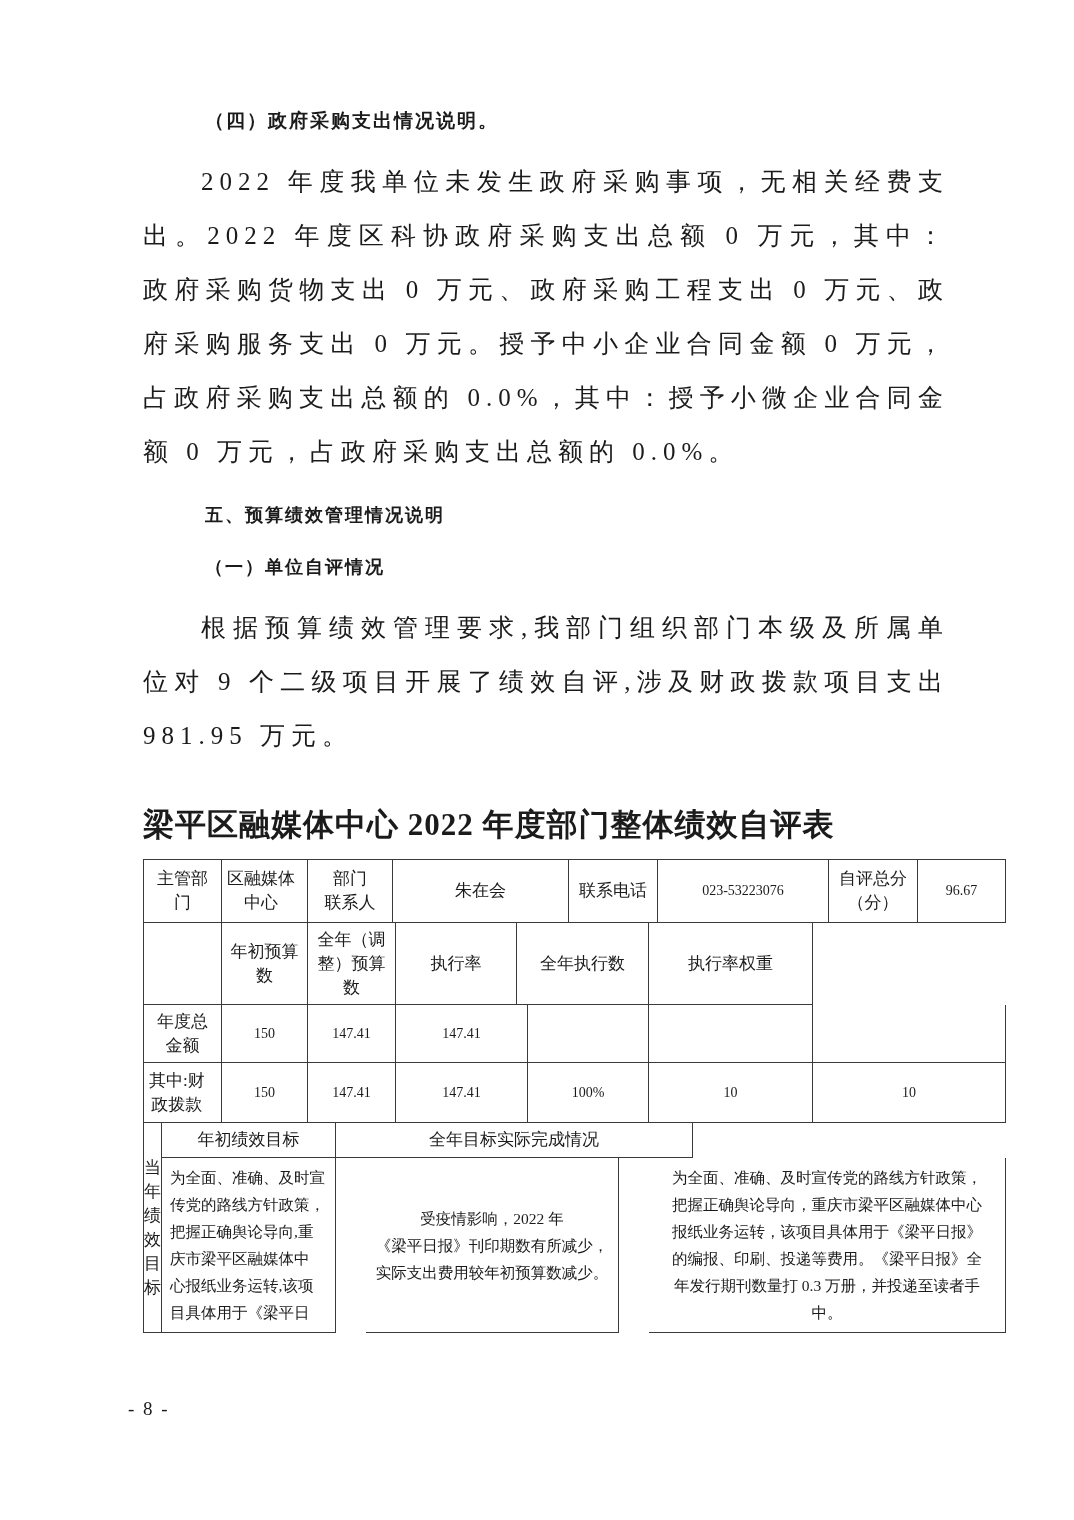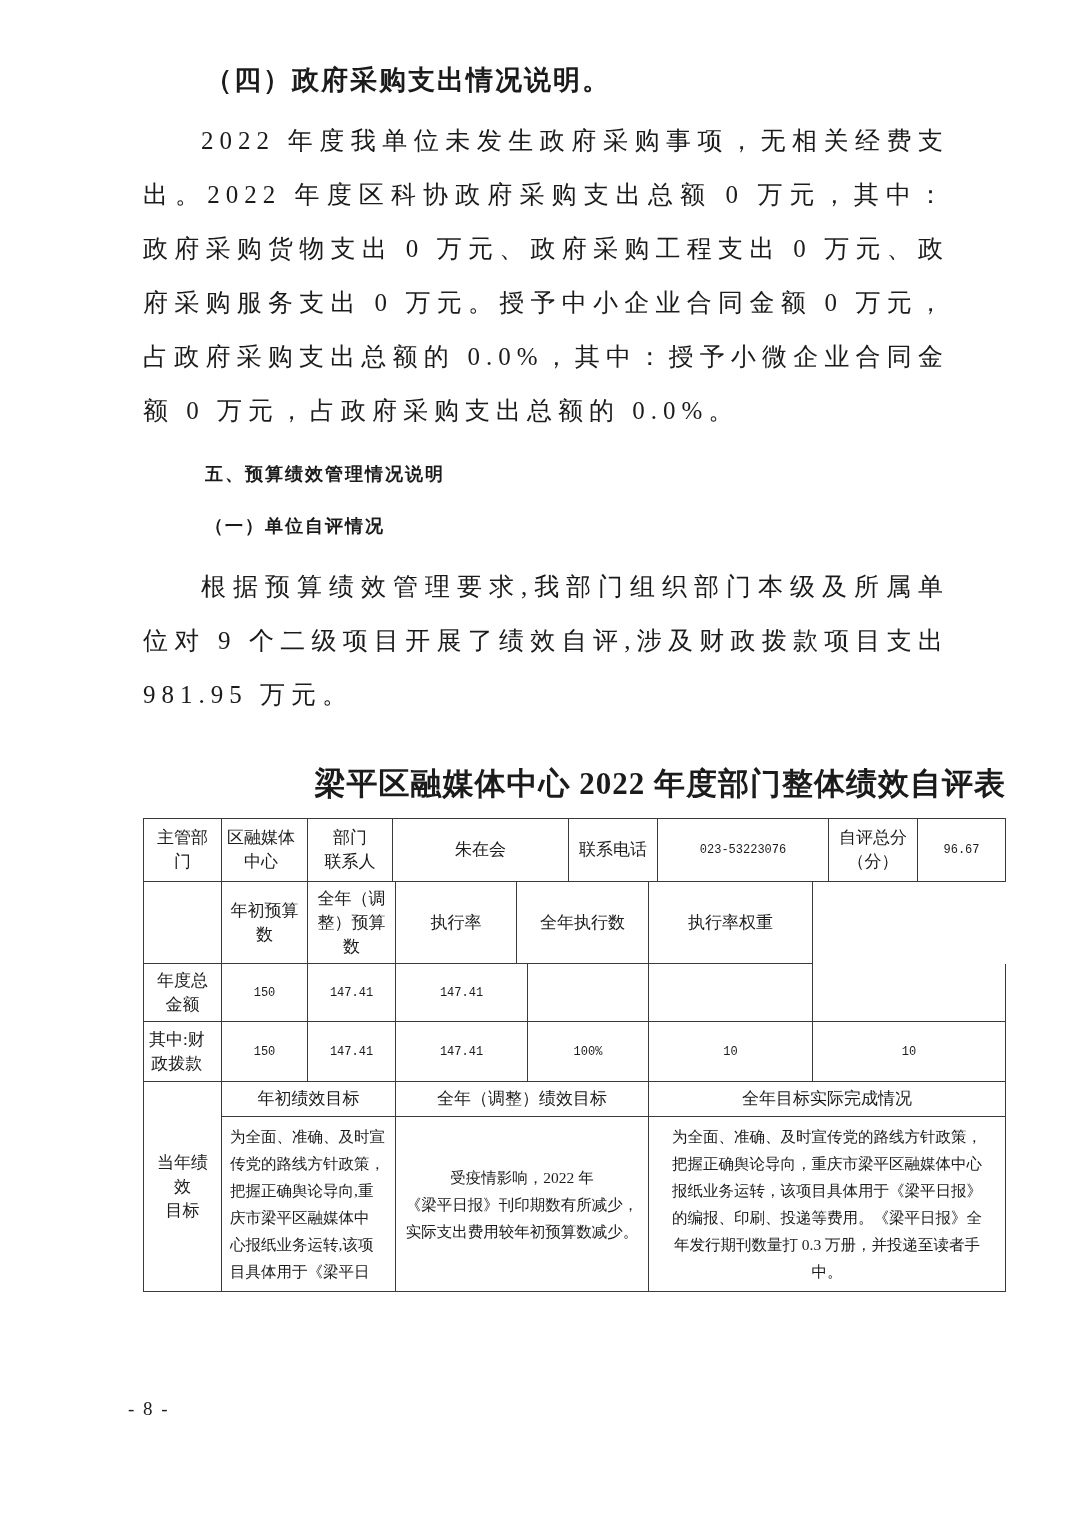--- a/index.html
+++ b/index.html
@@ -7,22 +7,22 @@
     position:relative;
     width:1074px;height:1520px;
     background:#ffffff;
     color:#1b1b1b;
     font-family:"Liberation Serif","DejaVu Serif",serif;
     box-sizing:border-box;
     padding:0 68px 0 143px;
     overflow:hidden;
   }
   .h-kai{
-    margin:64px 0 0 0;
-    font-size:27px;line-height:32px;font-weight:bold;
+    margin:105px 0 0 0;
+    font-size:19px;line-height:32px;font-weight:bold;
     letter-spacing:2px;text-indent:62px;
   }
   .h-hei{
     font-family:"Liberation Sans","DejaVu Sans",sans-serif;
     font-size:18px;line-height:32px;font-weight:bold;
     letter-spacing:2px;text-indent:62px;
     margin:20px 0 0 0;
   }
   .para{
     width:806px;
@@ -30,21 +30,21 @@
     font-size:25px;line-height:54px;
     letter-spacing:6px;
     text-align:justify;
     text-indent:58px;
   }
   .table-title{
     width:863px;
     margin:38px 0 0 0;
     font-size:31px;line-height:48px;font-weight:bold;
     letter-spacing:1px;
-    text-align:right;
+    text-align:left;
   }
   .ptable{
     width:863px;
     margin-top:10px;
     border-top:1px solid #3a3a3a;
     border-left:1px solid #3a3a3a;
     font-size:17px;
     box-sizing:border-box;
   }
   .trow{display:flex;}
@@ -57,21 +57,21 @@
     white-space:pre-line;
     line-height:24px;
     padding:2px 5px;
     overflow:hidden;
   }
   .ta-left{justify-content:flex-start;text-align:center;}
   .goal-section{display:flex;}
   .goal-right{flex:1;}
   .goal-cell{font-size:15.5px;line-height:27px;padding:4px 8px;align-items:center;}
   .goal-cell-left{justify-content:flex-start;text-align:justify;text-align-last:left;}
-  .num{font-size:12px;font-family:Liberation Mono, monospace;}
+  .num{font-size:14px;}
   .footer{
     position:absolute;left:128px;top:1398px;
     font-size:19px;letter-spacing:2px;
   }
 </style>
 </head>
 <body>
 
 <div class="page">
 
@@ -138,24 +138,23 @@
       <div class="cell num" style="width:193px;">10</div>
     </div>
 
     <div class="goal-section">
       <div class="cell" style="width:78px;height:210px;">当年绩
 效
 目标</div>
       <div class="goal-right">
         <div class="trow" style="height:35px;">
           <div class="cell" style="width:174px;">年初绩效目标</div>
-          <div class="cell" style="width:253px;">全年（调整）绩效目标</div>
           <div class="cell" style="width:357px;">全年目标实际完成情况</div>
         </div>
-        <div class="trow" style="height:175px;">
+        <div class="trow" style="height:175px;gap:30px;">
           <div class="cell goal-cell goal-cell-left" style="width:174px;">为全面、准确、及时宣
 传党的路线方针政策，
 把握正确舆论导向,重
 庆市梁平区融媒体中
 心报纸业务运转,该项
 目具体用于《梁平日</div>
           <div class="cell goal-cell" style="width:253px;">受疫情影响，2022 年
 《梁平日报》刊印期数有所减少，
 实际支出费用较年初预算数减少。</div>
           <div class="cell goal-cell" style="width:357px;">为全面、准确、及时宣传党的路线方针政策，

